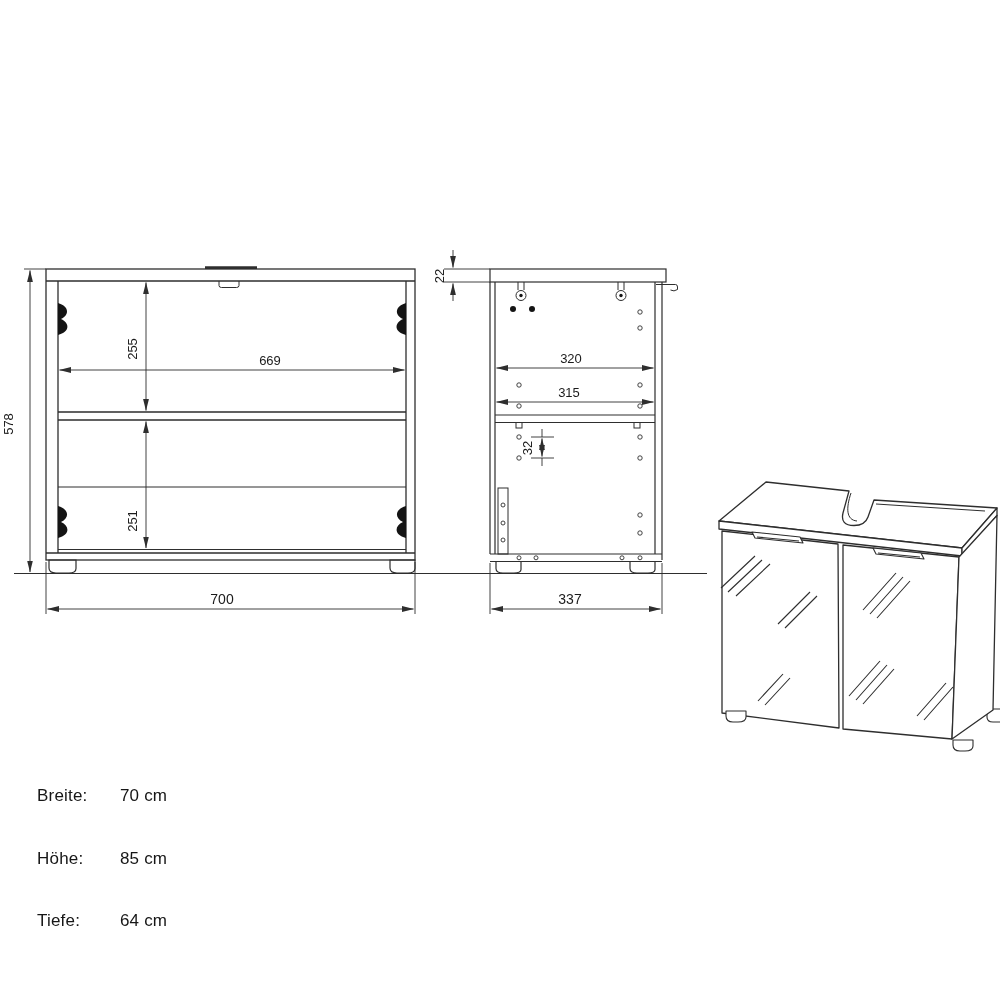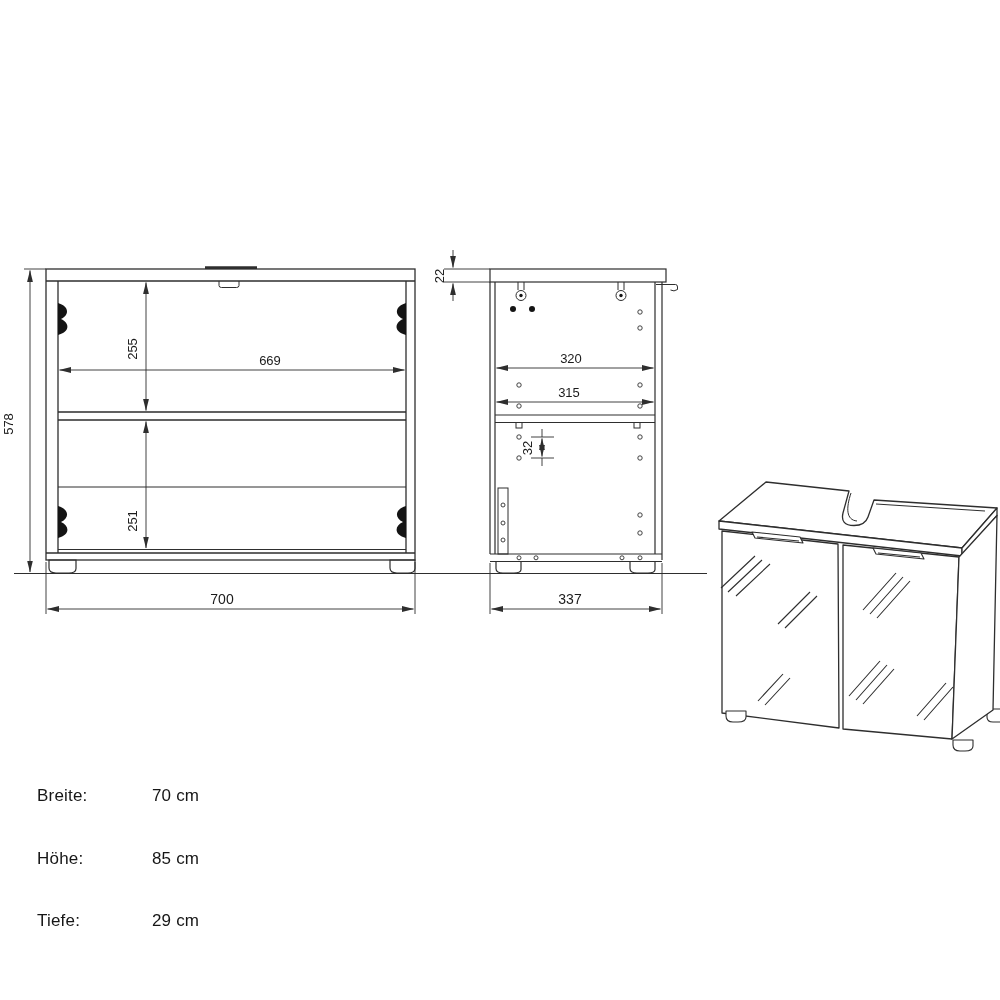--- a/index.html
+++ b/index.html
@@ -13,21 +13,21 @@
     fill:#1b1b1b;
   }
   .dimtxt{font-size:13px;}
   .dimtxt-lg{font-size:14px;}
   .specs{
     position:absolute;left:37px;top:743px;color:#161616;
     font-size:17px;line-height:18.5px;letter-spacing:0.2px;
   }
   .spec-row{white-space:nowrap;}
   .spec-label{display:inline-block;width:78px;margin-top:44px;}
-  .spec-value{display:inline-block;margin-left:32px;}
+  .spec-value{display:inline-block;}
 </style>
 </head>
 <body>
 
 <svg width="1000" height="1000" viewBox="0 0 1000 1000">
   <defs>
     <marker id="arr" orient="auto-start-reverse" markerUnits="userSpaceOnUse" markerWidth="12" markerHeight="7" refX="11.5" refY="3.5">
       <path d="M12,3.5 L0,0.6 L0,6.4 Z" fill="#2e2e2e"></path>
     </marker>
   </defs>
@@ -184,15 +184,15 @@
   <div class="spec-row">
     <span class="spec-label">Breite:</span>
     <span class="spec-value">70 cm</span>
   </div>
   <div class="spec-row">
     <span class="spec-label">Höhe:</span>
     <span class="spec-value">85 cm</span>
   </div>
   <div class="spec-row">
     <span class="spec-label">Tiefe:</span>
-    <span class="spec-value">29 cm</span>
+    <span class="spec-value">64 cm</span>
   </div>
 </div>
 
 </body></html>

